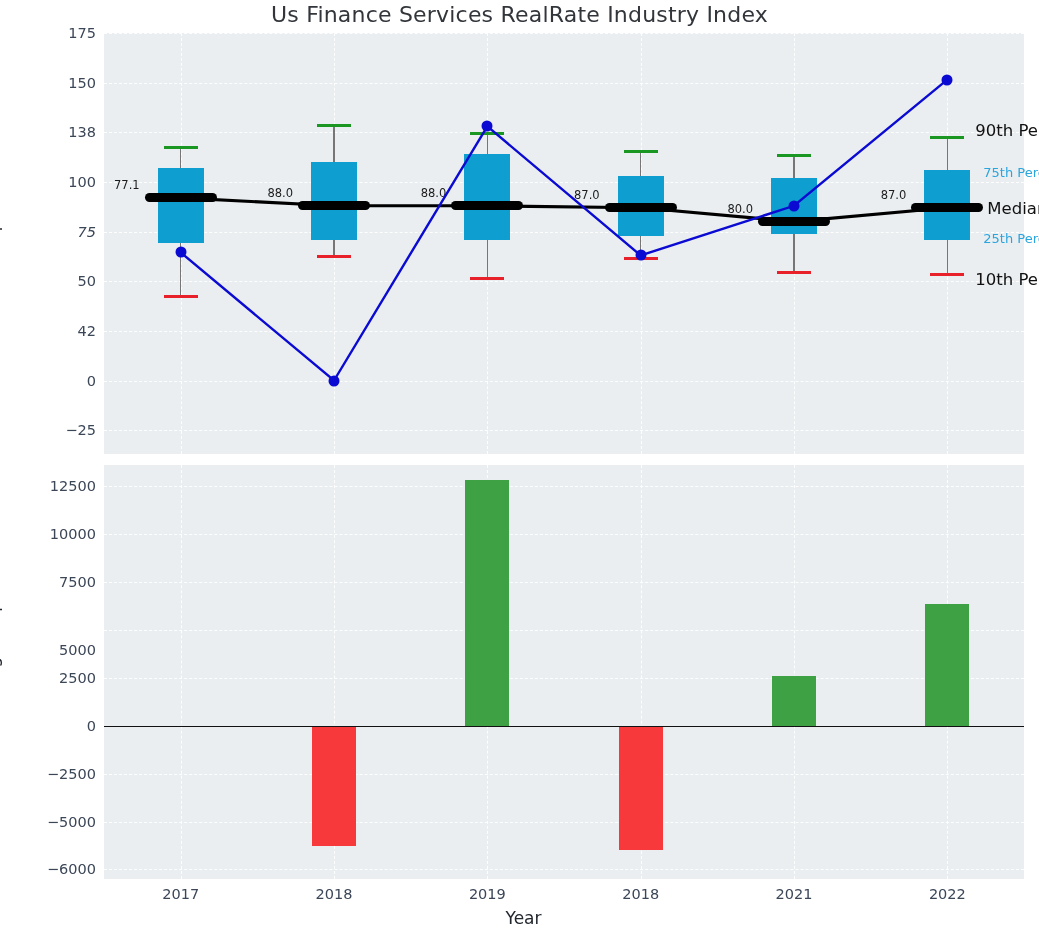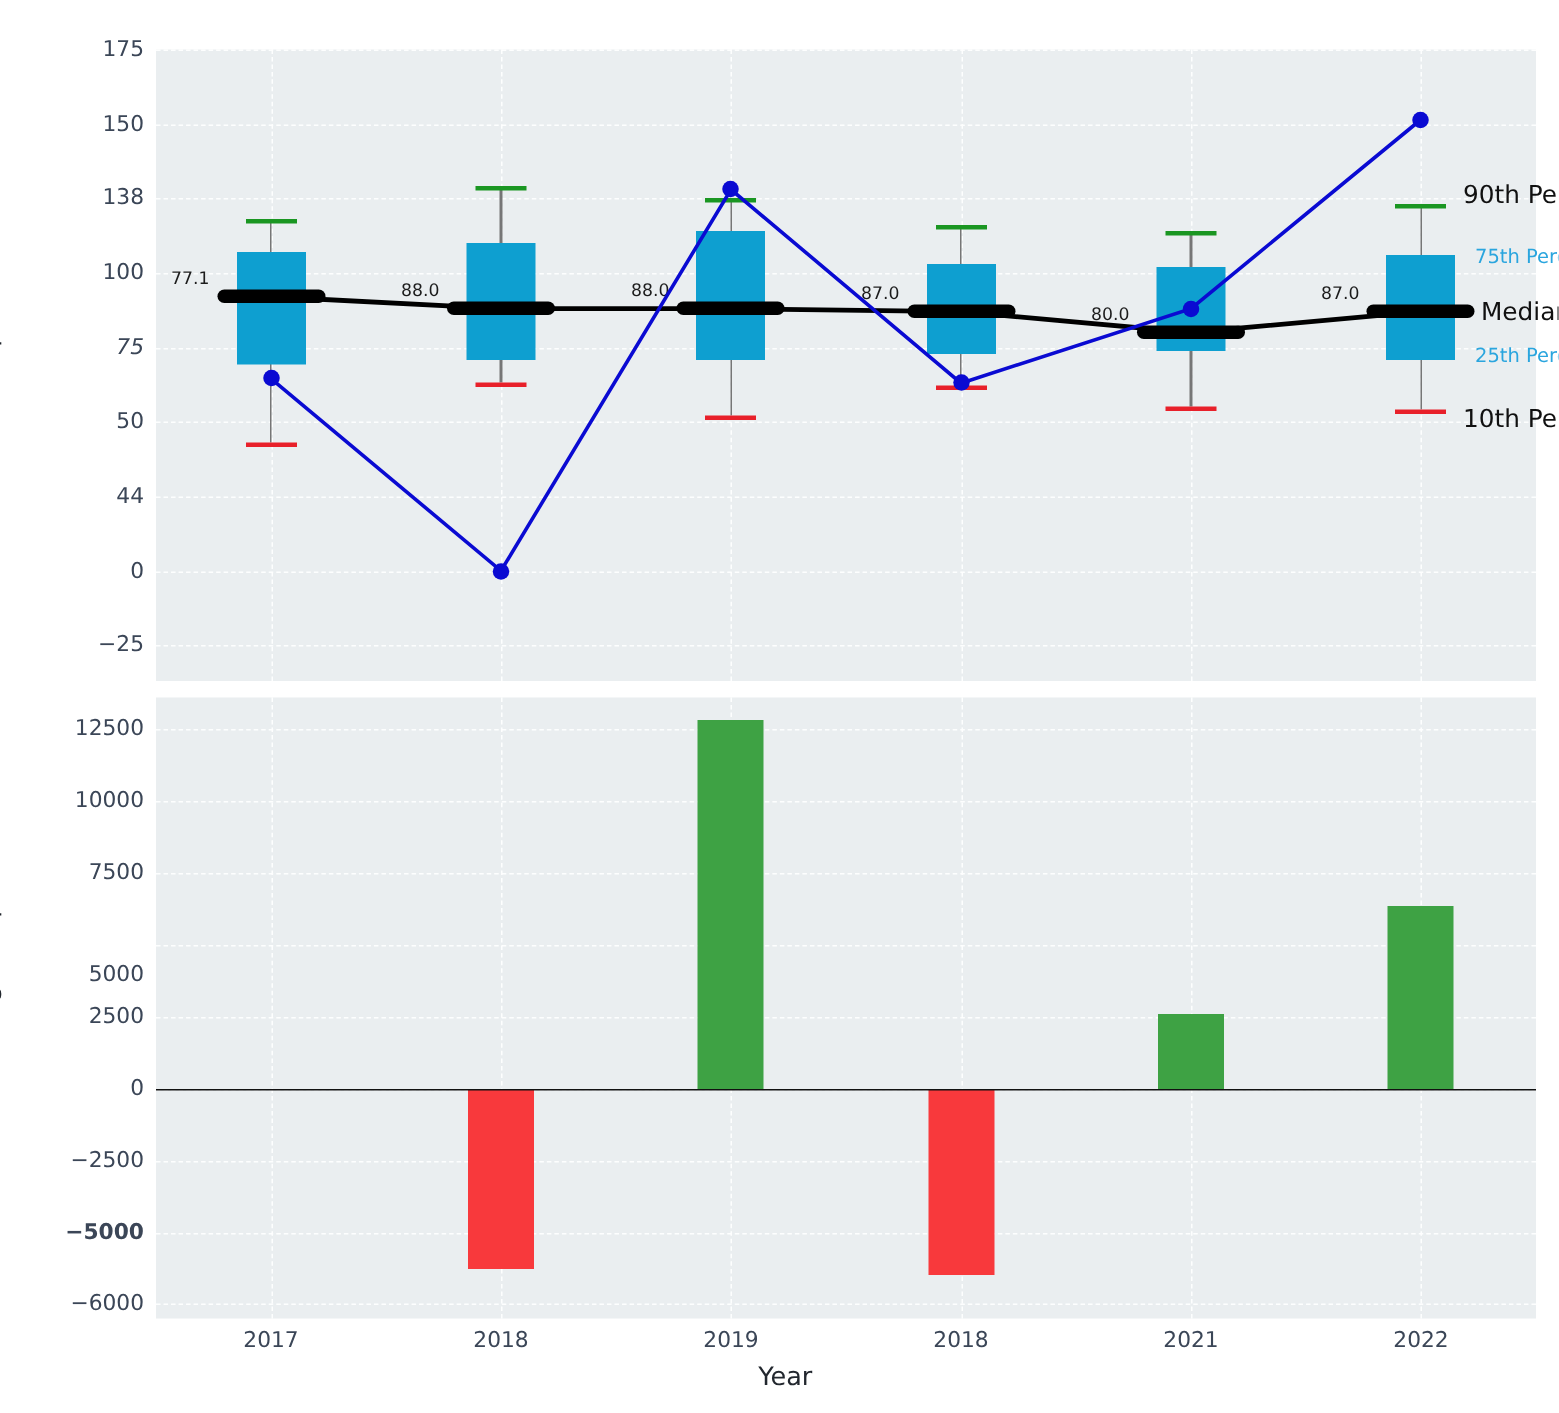--- a/index.html
+++ b/index.html
@@ -63,20 +63,21 @@
   .bar{position:absolute;}
   .bar.pos{background:#3ea244;}
   .bar.neg{background:#f8393c;}
   #zeroline{position:absolute;left:0;width:920px;height:0;border-top:1.7px solid #111111;}
 </style>
 </head>
 <body>
 
 <div id="root">
 
+  <div class="chart-title">Us Finance Services RealRate Industry Index</div>
 
   <div class="panel" id="panel-top">
     <div id="top-grid">
         <div class="gridline" style="top: 397.17px;"></div>
         <div class="gridline" style="top: 347.524px;"></div>
         <div class="gridline" style="top: 297.877px;"></div>
         <div class="gridline" style="top: 248.231px;"></div>
         <div class="gridline" style="top: 198.585px;"></div>
         <div class="gridline" style="top: 148.939px;"></div>
         <div class="gridline" style="top: 99.2925px;"></div>
@@ -139,21 +140,21 @@
         <div class="dot" style="left: 383.333px; top: 93.3349px;"></div>
         <div class="dot" style="left: 536.667px; top: 222.415px;"></div>
         <div class="dot" style="left: 690px; top: 172.769px;"></div>
         <div class="dot" style="left: 843.333px; top: 46.6675px;"></div>
       </div>
 
   </div>
   <div id="top-yticks">
       <div class="ytick" style="top: 430.17px; right: 943px;">−25</div>
       <div class="ytick" style="top: 380.524px; right: 943px;">0</div>
-      <div class="ytick" style="top: 330.877px; right: 943px;">44</div>
+      <div class="ytick" style="top: 330.877px; right: 943px;">42</div>
       <div class="ytick" style="top: 281.231px; right: 943px;">50</div>
       <div class="ytick" style="top: 231.585px; right: 943px; font-style: italic;">75</div>
       <div class="ytick" style="top: 181.939px; right: 943px;">100</div>
       <div class="ytick" style="top: 132.292px; right: 943px;">138</div>
       <div class="ytick" style="top: 82.6462px; right: 943px;">150</div>
       <div class="ytick" style="top: 33px; right: 943px;">175</div>
     </div>
   <div class="axis-title" id="ylabel-top">Economic Capital Ratio</div>
 
   <div class="anno big" id="anno-p90" style="left: 975.333px; top: 130.307px;">90th Percentile</div>
@@ -184,21 +185,21 @@
         <div class="bar neg" style="left: 208px; width: 44px; top: 260.667px; height: 120.75px;"></div>
         <div class="bar pos" style="left: 361.333px; width: 44px; top: 15.3333px; height: 245.333px;"></div>
         <div class="bar neg" style="left: 514.667px; width: 44px; top: 260.667px; height: 124.583px;"></div>
         <div class="bar pos" style="left: 668px; width: 44px; top: 210.833px; height: 49.8333px;"></div>
         <div class="bar pos" style="left: 821.333px; width: 44px; top: 138.958px; height: 121.708px;"></div>
       </div>
     <div id="zeroline" style="top: 260.667px;"></div>
   </div>
   <div id="bot-yticks">
       <div class="ytick" style="top: 869.417px; right: 943px;">−6000</div>
-      <div class="ytick" style="top: 821.5px; right: 943px; font-weight: bold;">−5000</div>
+      <div class="ytick" style="top: 821.5px; right: 943px;">−5000</div>
       <div class="ytick" style="top: 773.583px; right: 943px;">−2500</div>
       <div class="ytick" style="top: 725.667px; right: 943px;">0</div>
       <div class="ytick" style="top: 677.75px; right: 943px;">2500</div>
       <div class="ytick" style="top: 629.833px; right: 943px; margin-top: 20px;">5000</div>
       <div class="ytick" style="top: 581.917px; right: 943px;">7500</div>
       <div class="ytick" style="top: 534px; right: 943px;">10000</div>
       <div class="ytick" style="top: 486.083px; right: 943px;">12500</div>
     </div>
   <div class="axis-title" id="ylabel-bottom">Absolute Change (%-points)</div>
 

